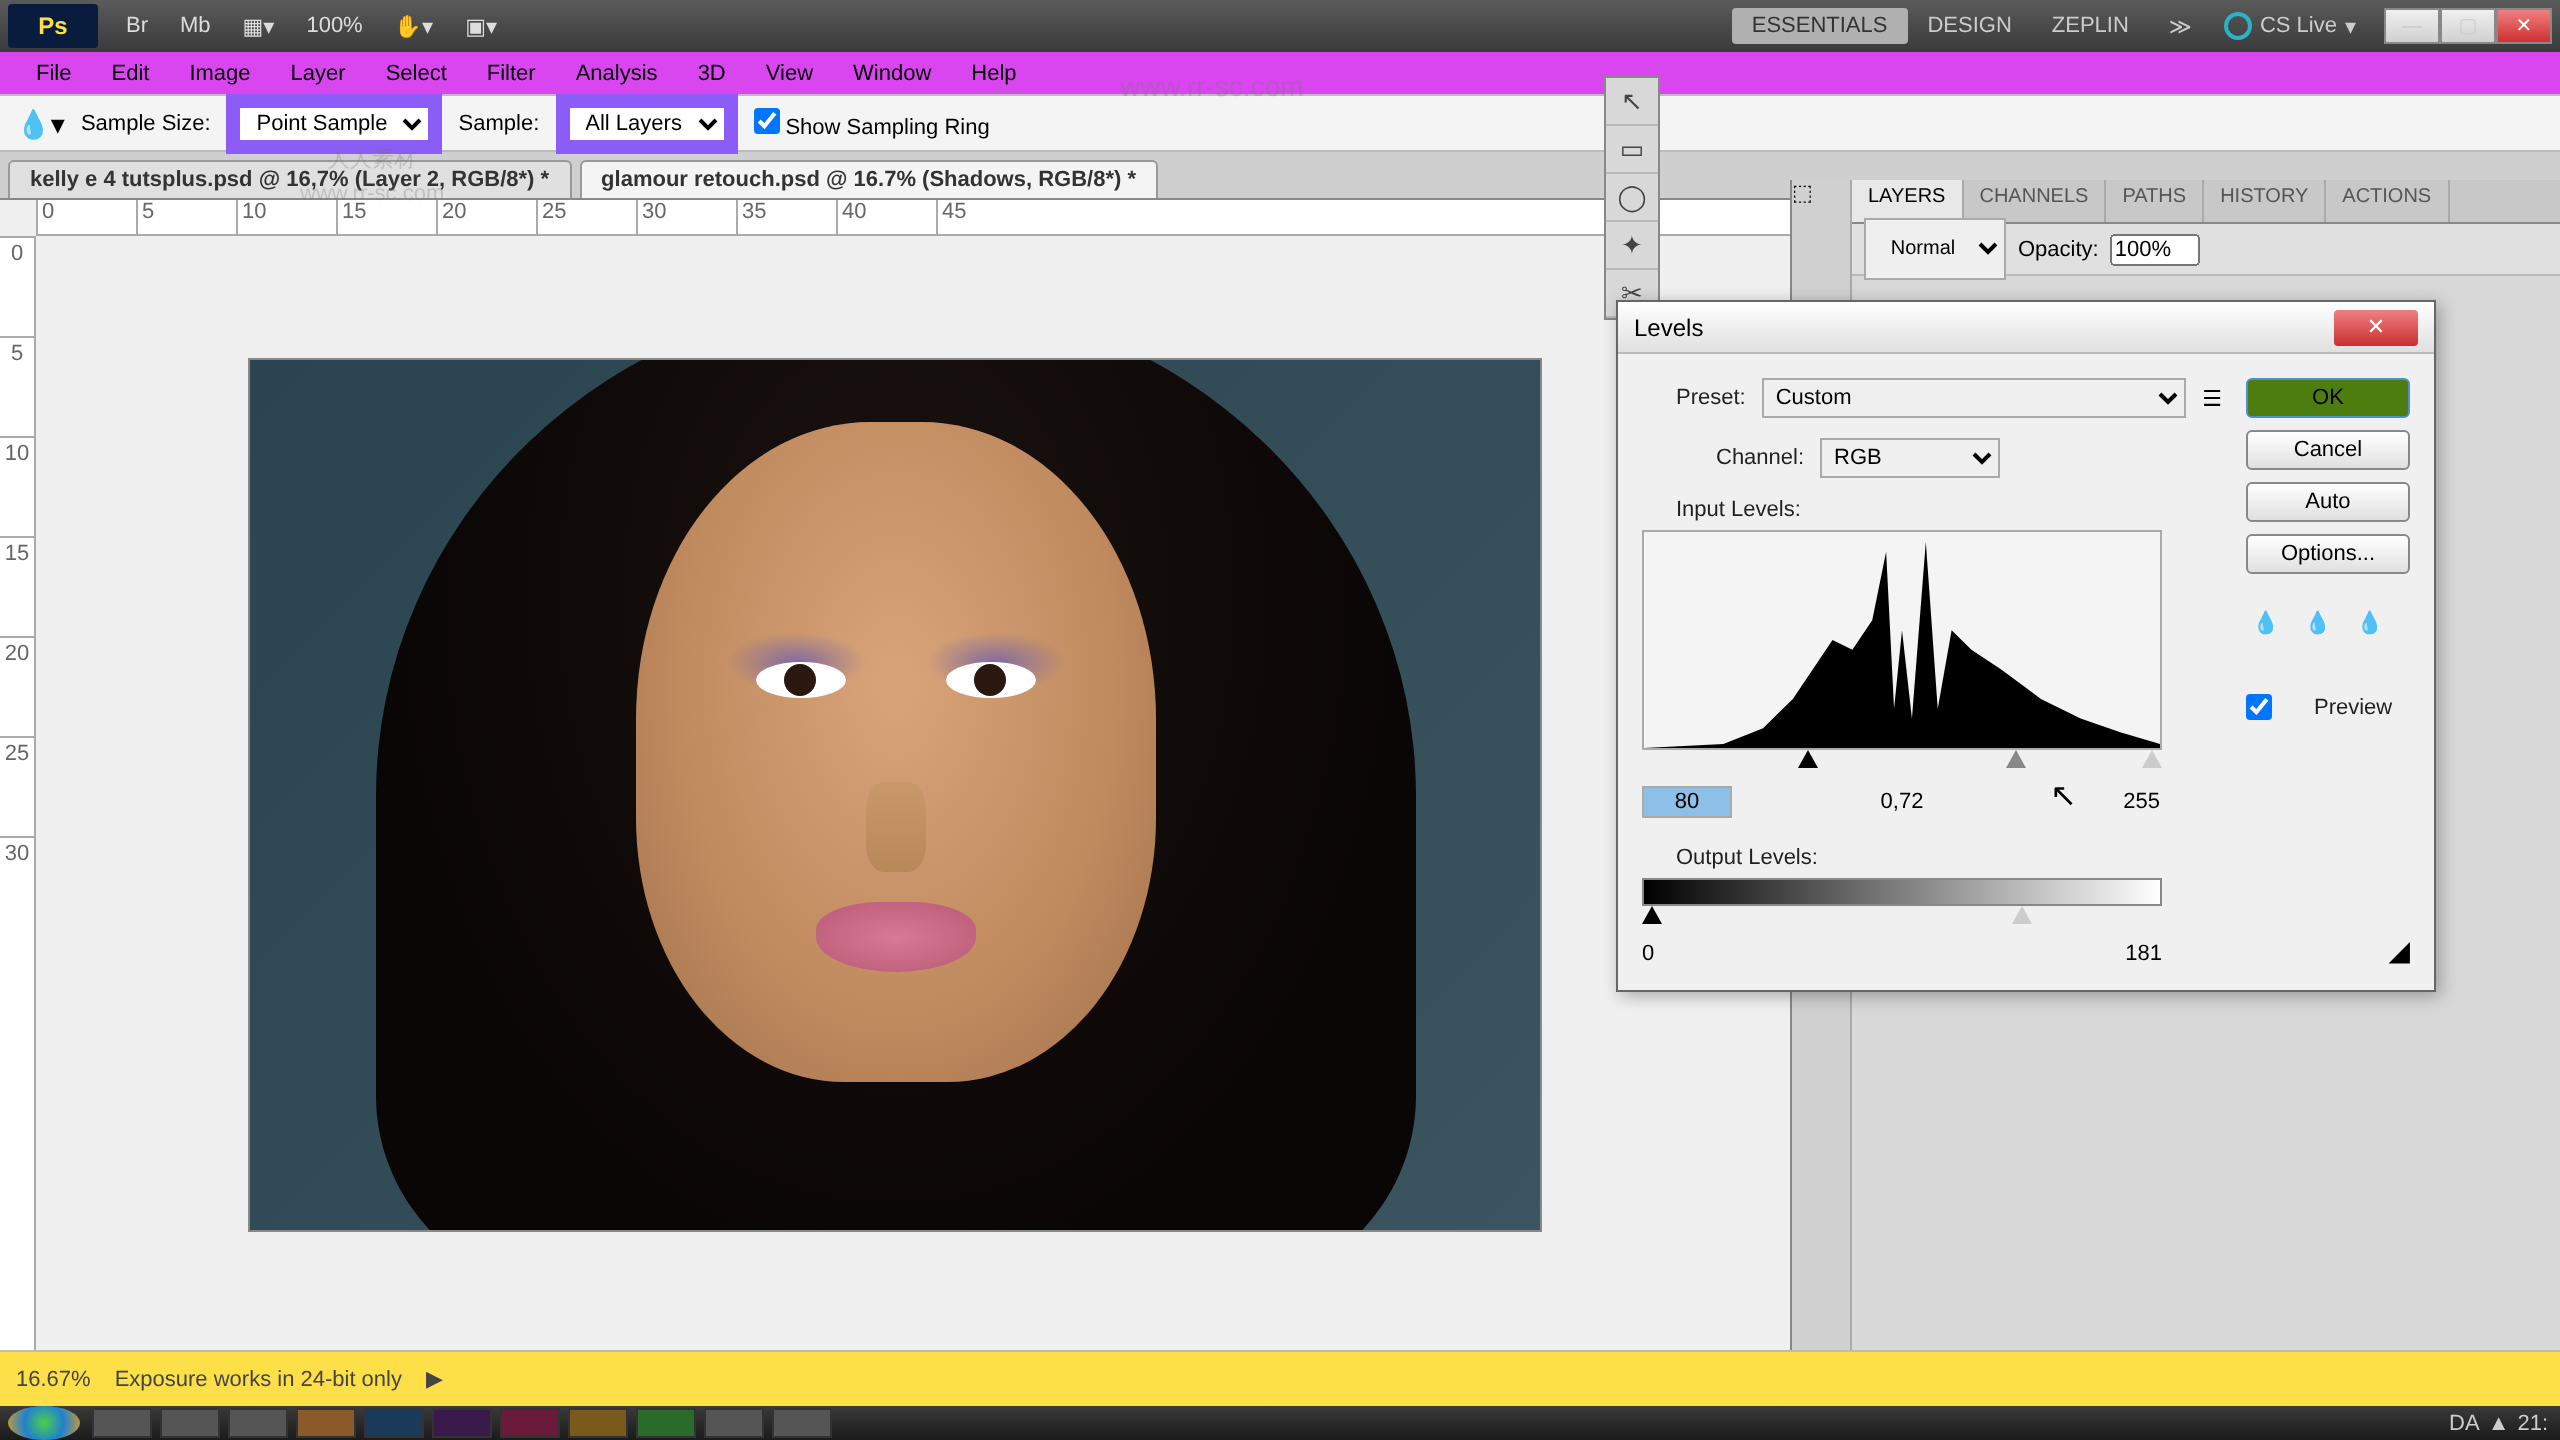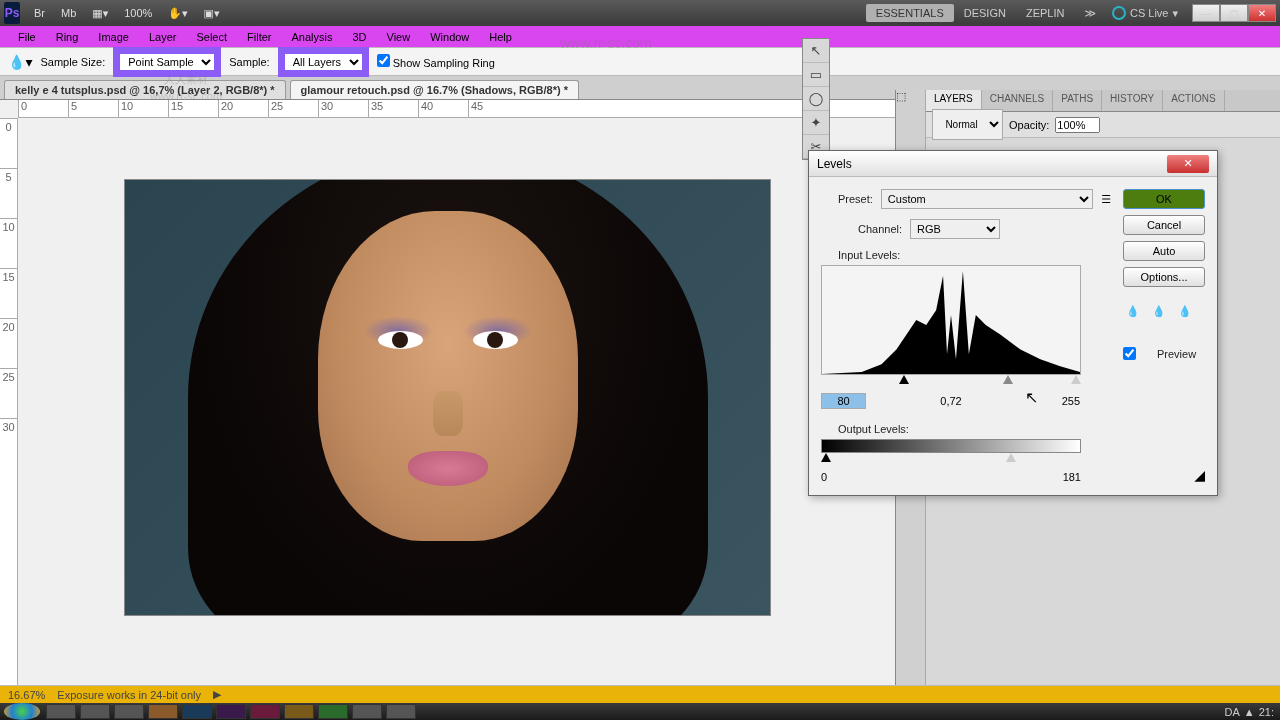--- a/index.html
+++ b/index.html
@@ -1,18 +1,18 @@
 <!DOCTYPE html>
 <html><head>
 <meta charset="utf-8">
 <style>
 * { margin: 0; padding: 0; box-sizing: border-box; font-family: "Segoe UI", Tahoma, sans-serif; font-size: 11px; }
 body { width: 1280px; height: 720px; background: #e8e8e8; overflow: hidden; position: relative; }
 .topbar { height: 26px; background: linear-gradient(#5a5a5a,#3a3a3a); display: flex; align-items: center; padding: 0 4px; color: #ccc; }
-.topbar .logo { width: 16px; height: 22px; background: #0a1c3d; color: #8b5cf6; display: flex; align-items: center; justify-content: center; font-weight: bold; font-size: 12px; border-radius: 2px; margin-right: 6px; }
+.topbar .logo { width: 45px; height: 22px; background: #0a1c3d; color: #fde047; display: flex; align-items: center; justify-content: center; font-weight: bold; font-size: 12px; border-radius: 2px; margin-right: 6px; }
 .topbar .tbtn { padding: 2px 6px; margin: 0 2px; color: #ddd; }
 .topbar .spacer { flex: 1; }
 .topbar .ws { padding: 3px 10px; color: #ccc; }
 .topbar .ws.active { background: #b0b0b0; color: #333; border-radius: 2px; }
 .topbar .cslive { display: flex; align-items: center; gap: 4px; padding: 2px 6px; }
 .topbar .cslive .ring { width: 14px; height: 14px; border: 2px solid #2ab3c7; border-radius: 50%; }
 .winbtns { display: flex; margin-left: 8px; }
 .winbtns div { width: 28px; height: 18px; background: linear-gradient(#f0f0f0,#d0d0d0); border: 1px solid #888; display: flex; align-items: center; justify-content: center; font-size: 10px; }
 .winbtns .close { background: linear-gradient(#f08080,#d03030); color: #fff; }
 .menubar { height: 22px; background: #d946ef; border-bottom: 1px solid #bbb; display: flex; align-items: center; padding: 0 8px; }
@@ -65,21 +65,21 @@
 .sliders .tri { position: absolute; top: 0; width: 0; height: 0; border-left: 5px solid transparent; border-right: 5px solid transparent; }
 .sliders .tri.black { border-bottom: 9px solid #000; left: 30%; }
 .sliders .tri.gray { border-bottom: 9px solid #888; left: 70%; }
 .inputs3 { display: flex; justify-content: space-between; width: 260px; margin-top: 4px; }
 .inputs3 input { width: 45px; text-align: center; border: 1px solid #aaa; padding: 1px; }
 .inputs3 input.sel { background: #8cc0e8; }
 .gradient { width: 260px; height: 14px; background: linear-gradient(to right, #000, #fff); border: 1px solid #888; margin-top: 4px; }
 .droppers { display: flex; gap: 6px; margin-top: 8px; }
 .droppers span { width: 20px; height: 20px; display: flex; align-items: center; justify-content: center; }
 .preview-row { margin-top: 20px; display: flex; align-items: center; gap: 4px; }
-.statusbar { position: absolute; bottom: 17px; left: 0; right: 0; height: 18px; background: #eab308; border-top: 1px solid #bbb; display: flex; align-items: center; padding: 2px 8px; font-size: 11px; color: #444; gap: 12px; }
+.statusbar { position: absolute; bottom: 17px; left: 0; right: 0; height: 28px; background: #fde047; border-top: 1px solid #bbb; display: flex; align-items: center; padding: 2px 8px; font-size: 11px; color: #444; gap: 12px; }
 .taskbar { position: absolute; bottom: 0; left: 0; right: 0; height: 17px; background: linear-gradient(#3a3a3a,#1a1a1a); display: flex; align-items: center; }
 .taskbar .start { width: 36px; height: 17px; background: radial-gradient(circle, #4ad04a 0%, #2080d0 50%, #e0a020 100%); border-radius: 50%; margin: 0 4px; }
 .taskbar .ticon { width: 30px; height: 15px; margin: 0 2px; background: #555; border: 1px solid #333; }
 .taskbar .tray { margin-left: auto; display: flex; align-items: center; gap: 4px; padding: 0 6px; color: #ccc; font-size: 10px; }
 .cursor { position: absolute; top: 388px; left: 1025px; pointer-events: none; font-size: 16px; color: #000; z-index: 999; }
 .watermark { position: absolute; color: rgba(120,120,120,0.3); font-size: 14px; text-align: center; pointer-events: none; }
 </style>
 </head>
 <body>
 
@@ -99,21 +99,21 @@
   <div class="cslive"><div class="ring"></div><span>CS Live</span>▾</div>
   <div class="winbtns">
     <div>—</div>
     <div>▢</div>
     <div class="close">✕</div>
   </div>
 </div>
 
 <div class="menubar">
   <span>File</span>
-  <span>Ring</span>
+  <span>Edit</span>
   <span>Image</span>
   <span>Layer</span>
   <span>Select</span>
   <span>Filter</span>
   <span>Analysis</span>
   <span>3D</span>
   <span>View</span>
   <span>Window</span>
   <span>Help</span>
 </div>

